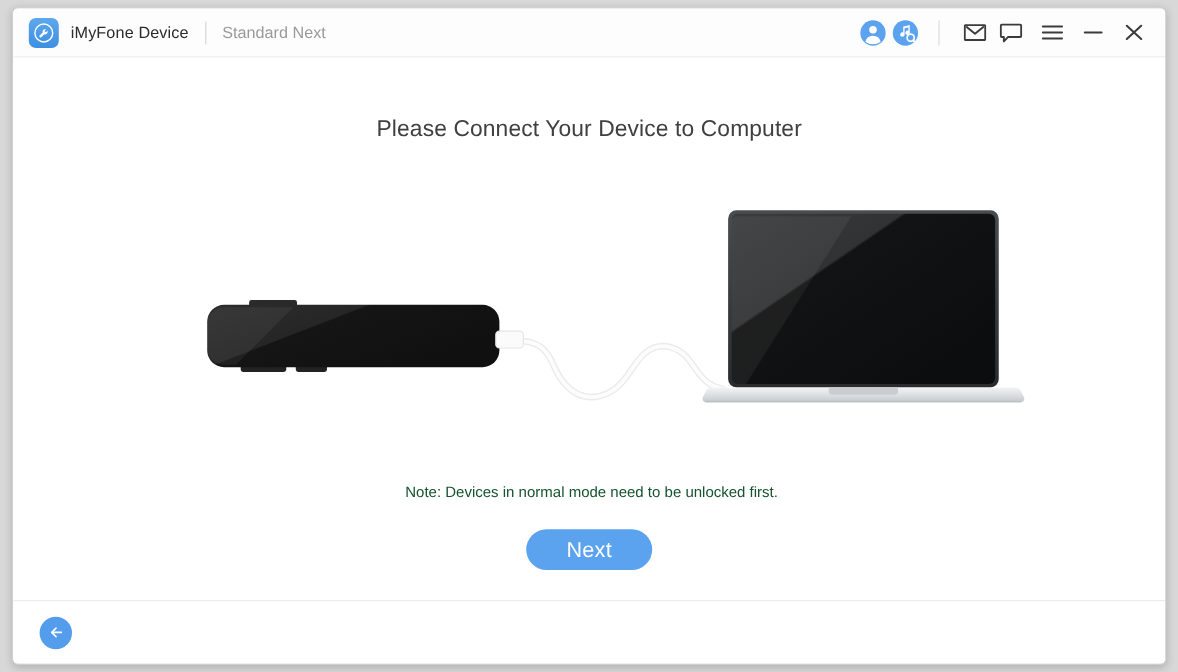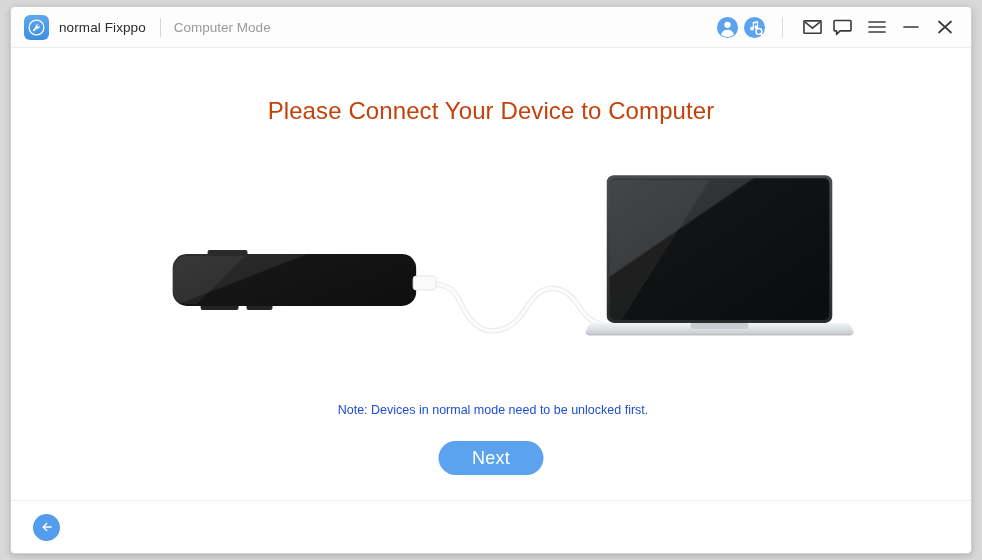--- a/index.html
+++ b/index.html
@@ -91,42 +91,42 @@
     flex: 1;
     position: relative;
     background: #ffffff;
     overflow: hidden;
   }
   .page-title {
     position: absolute;
     top: 49px;
     left: 0; right: 0;
     text-align: center;
-    font-size: 24px;
-    color: #c2410c;
+    font-size: 19px;
+    color: #404040;
     font-weight: 400;
     letter-spacing: .1px;
   }
 
   
   .illustration {
     position: absolute;
     left: 0; top: 118px;
     width: 100%;
     height: 230px;
   }
   .illustration svg { display: block; width: 100%; height: 100%; }
 
   .note-text {
     position: absolute;
     top: 355px;
     left: 4px; right: 0;
     text-align: center;
     font-size: 12.5px;
-    color: #1d4ed8;
+    color: #14532d;
   }
 
   .next-button {
     position: absolute;
     top: 393px;
     left: 50%;
     transform: translateX(-50%);
     width: 105px;
     height: 34px;
     border: none;
@@ -166,23 +166,23 @@
 <div class="app-window">
 
   <div class="titlebar">
     <div class="brand">
       <div class="logo-box">
         <svg width="19" height="19" viewBox="0 0 24 24">
           <circle cx="12" cy="12" r="9.4" fill="none" stroke="#ffffff" stroke-width="1.5"></circle>
           <path d="M14.6 8.2a2.9 2.9 0 0 0-3.9 3.4l-3.1 3.1a1 1 0 0 0 0 1.4l.4.4a1 1 0 0 0 1.4 0l3.1-3.1a2.9 2.9 0 0 0 3.4-3.9l-1.5 1.5-1.3-.2-.2-1.3z" fill="#ffffff"></path>
         </svg>
       </div>
-      <span class="brand-name">normal Fixppo</span>
+      <span class="brand-name">iMyFone Device</span>
       <div class="brand-sep"></div>
-      <span class="mode-label">Computer Mode</span>
+      <span class="mode-label">Standard Next</span>
     </div>
 
     <div class="titlebar-right">
 
       <div class="tb-icon circ-icon">
         <svg width="23" height="23" viewBox="0 0 24 24">
           <circle cx="12" cy="12" r="11" fill="#5ba2ef"></circle>
           <circle cx="12" cy="9.2" r="3.3" fill="#ffffff"></circle>
           <path d="M5.3 19.6a6.9 6.9 0 0 1 13.4 0 11 11 0 0 1-13.4 0z" fill="#ffffff"></path>
         </svg>

